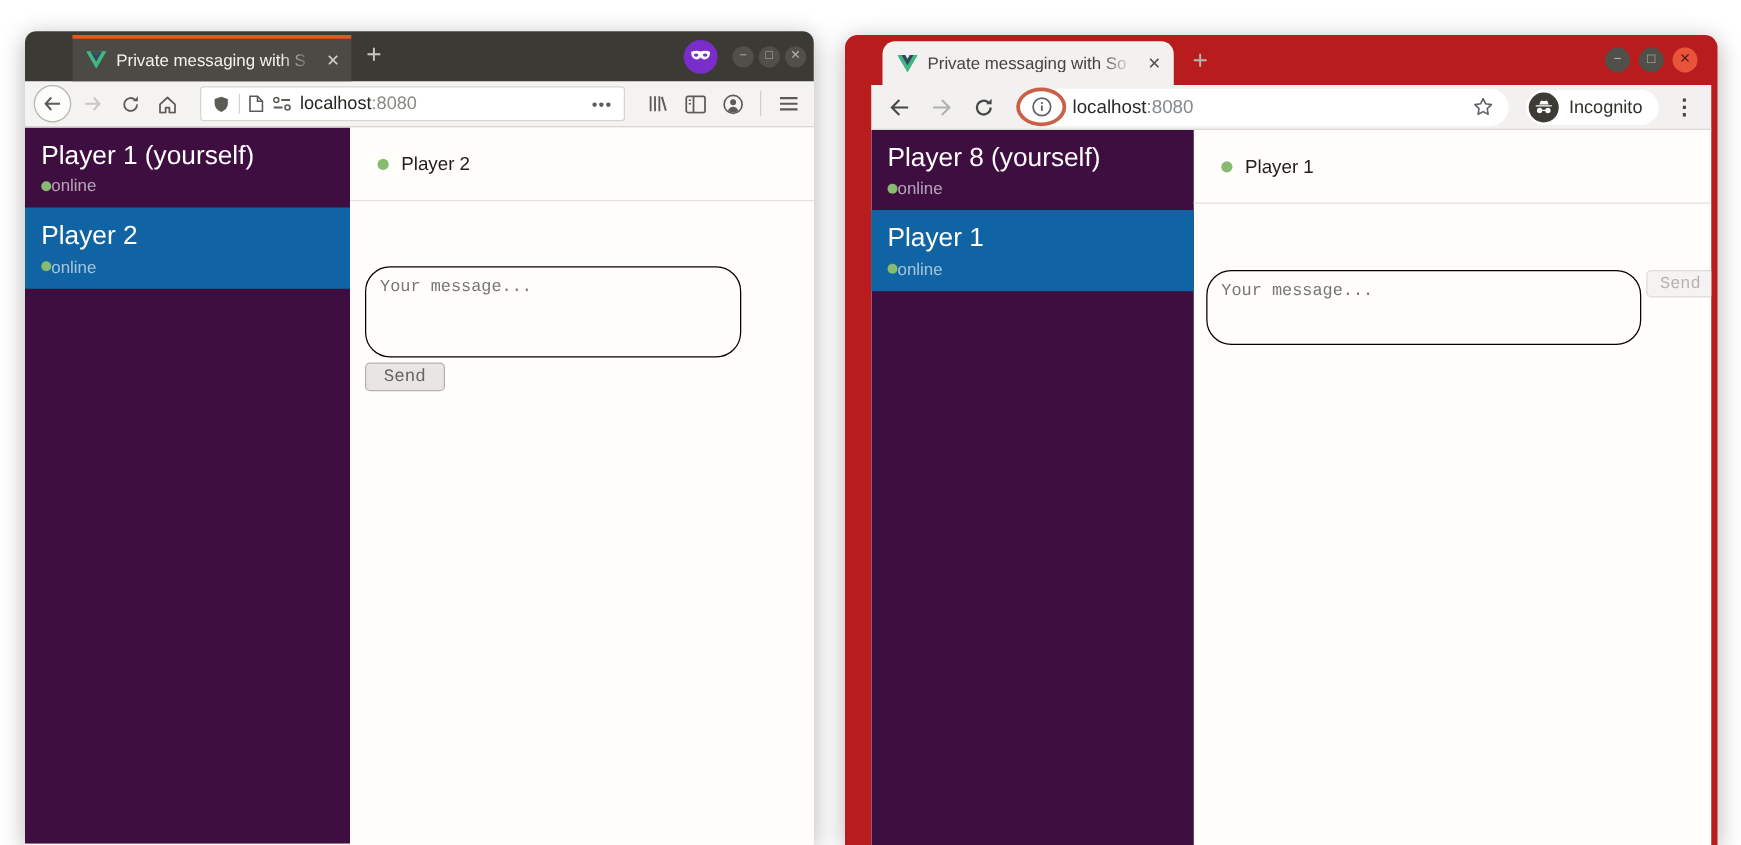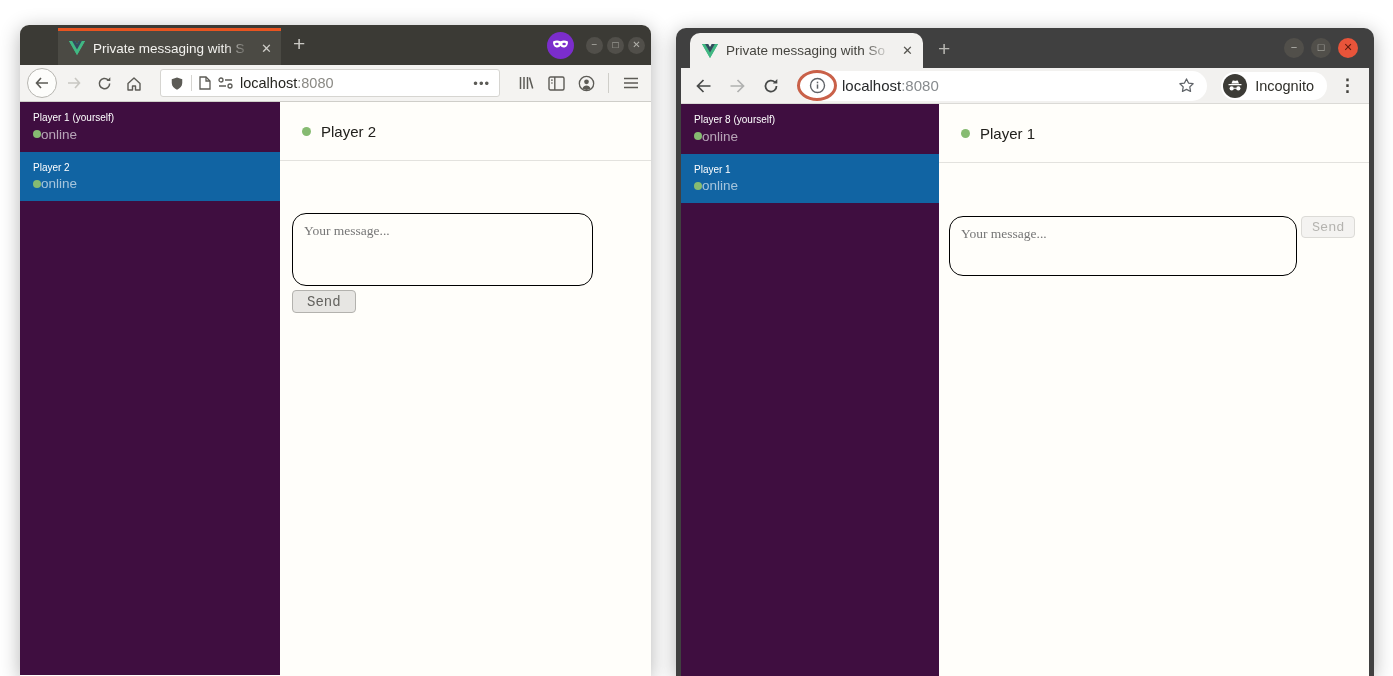--- a/index.html
+++ b/index.html
@@ -50,21 +50,21 @@
   }
   .url-divider { width:1px; height:16px; background:#d6d5d1; }
   .url-text { font-size:14.5px; white-space:nowrap; }
   .url-host { color:#25241f; }
   .url-port { color:#8a8984; }
   .url-spacer { flex:1; }
   .page-actions { color:#5c5b56; font-size:13px; letter-spacing:1px; }
   .toolbar-sep { width:1px; height:20px; background:#cfcec9; margin:0 5px; }
 
   
-  #cr { left:676px; top:28px; width:698px; height:648px; background:#404040; border-radius:10px 10px 0 0; }
+  #cr { left:676px; top:28px; width:698px; height:648px; background:#b91c1c; border-radius:10px 10px 0 0;padding-left:16px; }
   .cr-titlebar { height:40px; position:relative; }
   .cr-tab {
     position:absolute; left:14px; top:5px; height:35px; width:233px;
     background:#f2f1ef; border-radius:10px 10px 0 0;
     display:flex; align-items:center; gap:8px; padding:0 10px 0 12px;
   }
   .cr-tab-title {
     flex:1; font-size:13.5px; color:#45443f; white-space:nowrap; overflow:hidden;
     -webkit-mask-image:linear-gradient(90deg,#000 82%,transparent 98%);
             mask-image:linear-gradient(90deg,#000 82%,transparent 98%);
@@ -101,32 +101,32 @@
   .cr-menu { color:#44433e; font-size:17px; font-weight:bold; padding:0 4px; }
 
   .cr-body { margin:0 5px; height:572px; display:flex; background:#fffefa; overflow:hidden; }
 
   
   .ff-body { height:573px; display:flex; background:#fffefa; overflow:hidden; }
   .app-sidebar { width:260px; background:#3f0e40; flex:none; }
   #cr .app-sidebar { width:258px; }
   .user-item { padding:9px 13px 10px; cursor:pointer; }
   .user-item.selected { background:#1164a3; }
-  .user-name { color:#ffffff; font-size:10px; line-height:1.35; }
+  .user-name { color:#ffffff; font-size:21px; line-height:1.35; }
   .user-status { display:flex; align-items:center; margin-top:2px; }
   .dot { width:8px; height:8px; border-radius:50%; background:#86bb71; flex:none; }
   .status-text { color:rgba(255,255,255,.62); font-size:13.5px; }
   .app-chat { flex:1; display:flex; flex-direction:column; min-width:0; }
   .chat-header { height:59px; border-bottom:1px solid #e3e2de; display:flex; align-items:center; gap:10px; padding-left:22px; flex:none; }
   .chat-header .dot { width:9px; height:9px; }
   .peer-name { font-size:15px; color:#21201c; }
   .chat-main { position:relative; flex:1; }
   .msg-box {
-    position:absolute; border:1.5px solid #000; border-radius:14px; background:transparent;
-    font-family:Liberation Serif, serif; font-size:13.5px; color:#333;
+    position:absolute; border:1.5px solid #000; border-radius:20px; background:transparent;
+    font-family:Liberation Mono, monospace; font-size:13.5px; color:#333;
     padding:9px 11px; resize:none; outline:none;
   }
   .msg-box::placeholder { color:#767676; }
   #ff .msg-box { left:12px; top:52px; width:301px; height:73px; }
   #cr .msg-box { left:10px; top:53px; width:348px; height:60px; }
   .send-btn { position:absolute; border-radius:4px; font-family:Liberation Mono, monospace; }
   #ff .send-btn { left:12px; top:129px; height:23px; padding:0 14px; background:#e7e6e3;
     border:1px solid #b3b2ae; color:#64635f; font-size:14px; }
   #cr .send-btn { left:362px; top:53px; height:22px; padding:0 10px; background:#f4f3f1;
     border:1px solid #dcdbd7; color:#b4b3af; font-size:13.5px; }

